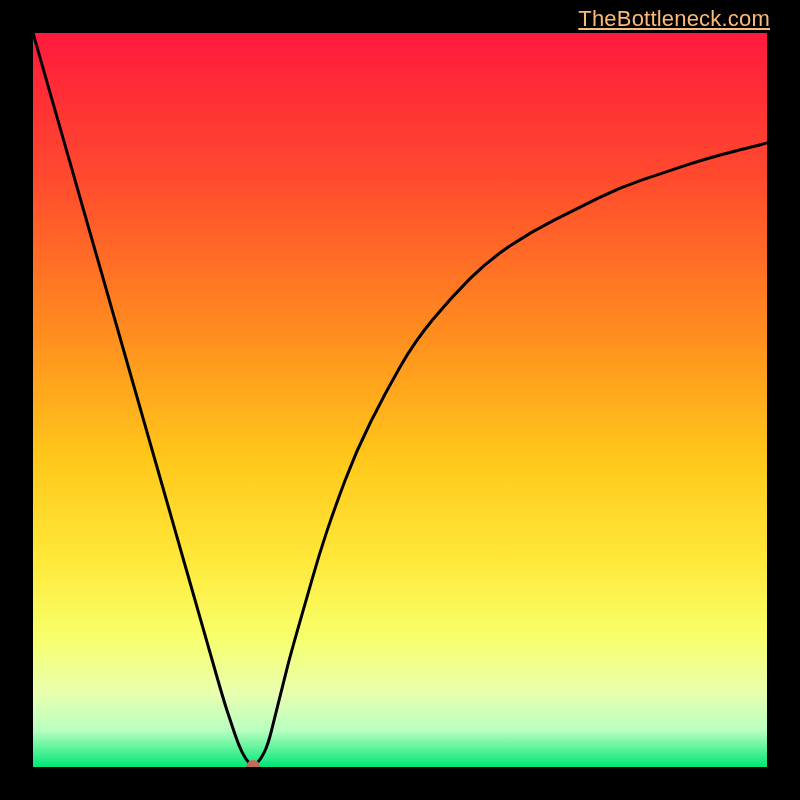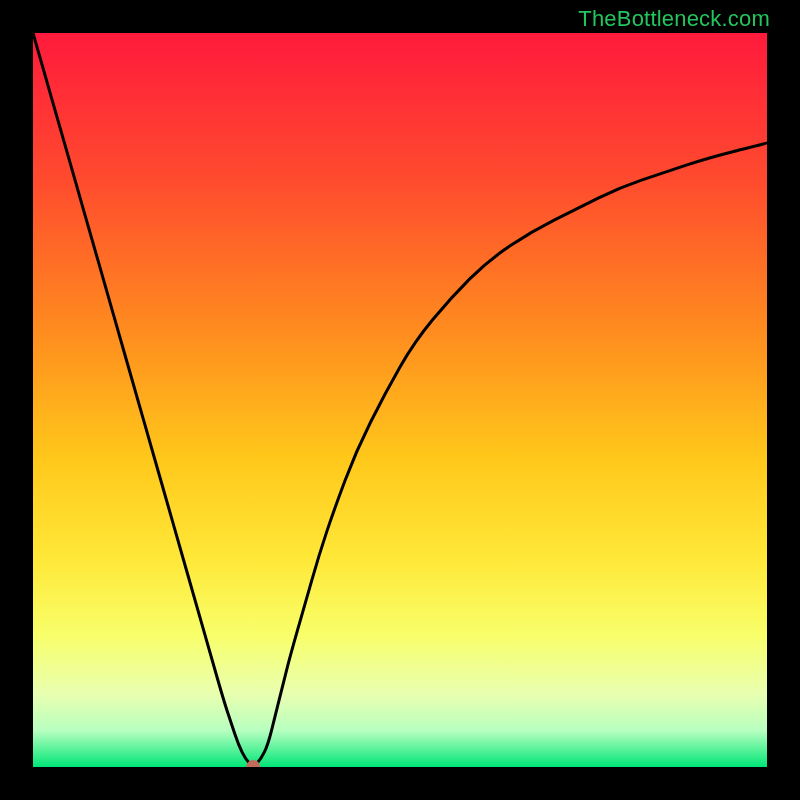--- a/index.html
+++ b/index.html
@@ -21,25 +21,26 @@
     left: 33px;
     top: 33px;
     width: 734px;
     height: 734px;
     overflow: hidden;
   }
   .watermark {
     position: absolute;
     top: 6px;
     right: 30px;
-    color: #22c55e;
+    color: #fdba74;
     font-size: 22px;
     font-weight: 500;
     letter-spacing: 0.2px;
     user-select: none;
+    text-decoration: underline;
   }
   svg {
     display: block;
   }
 </style>
 </head>
 <body>
 
 <div class="frame">
 

